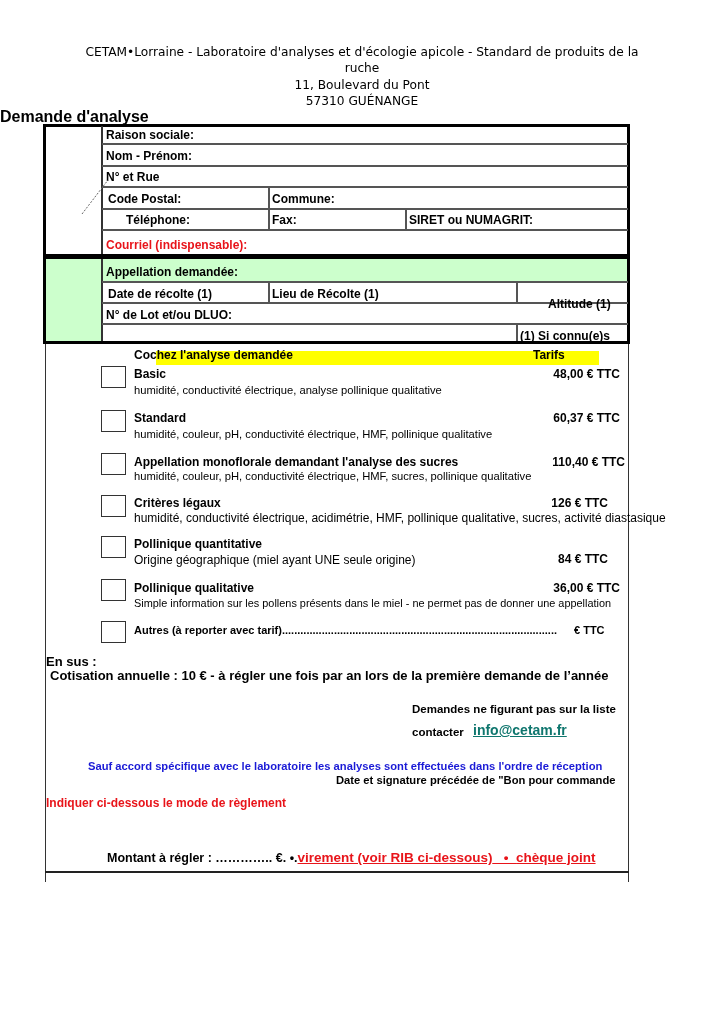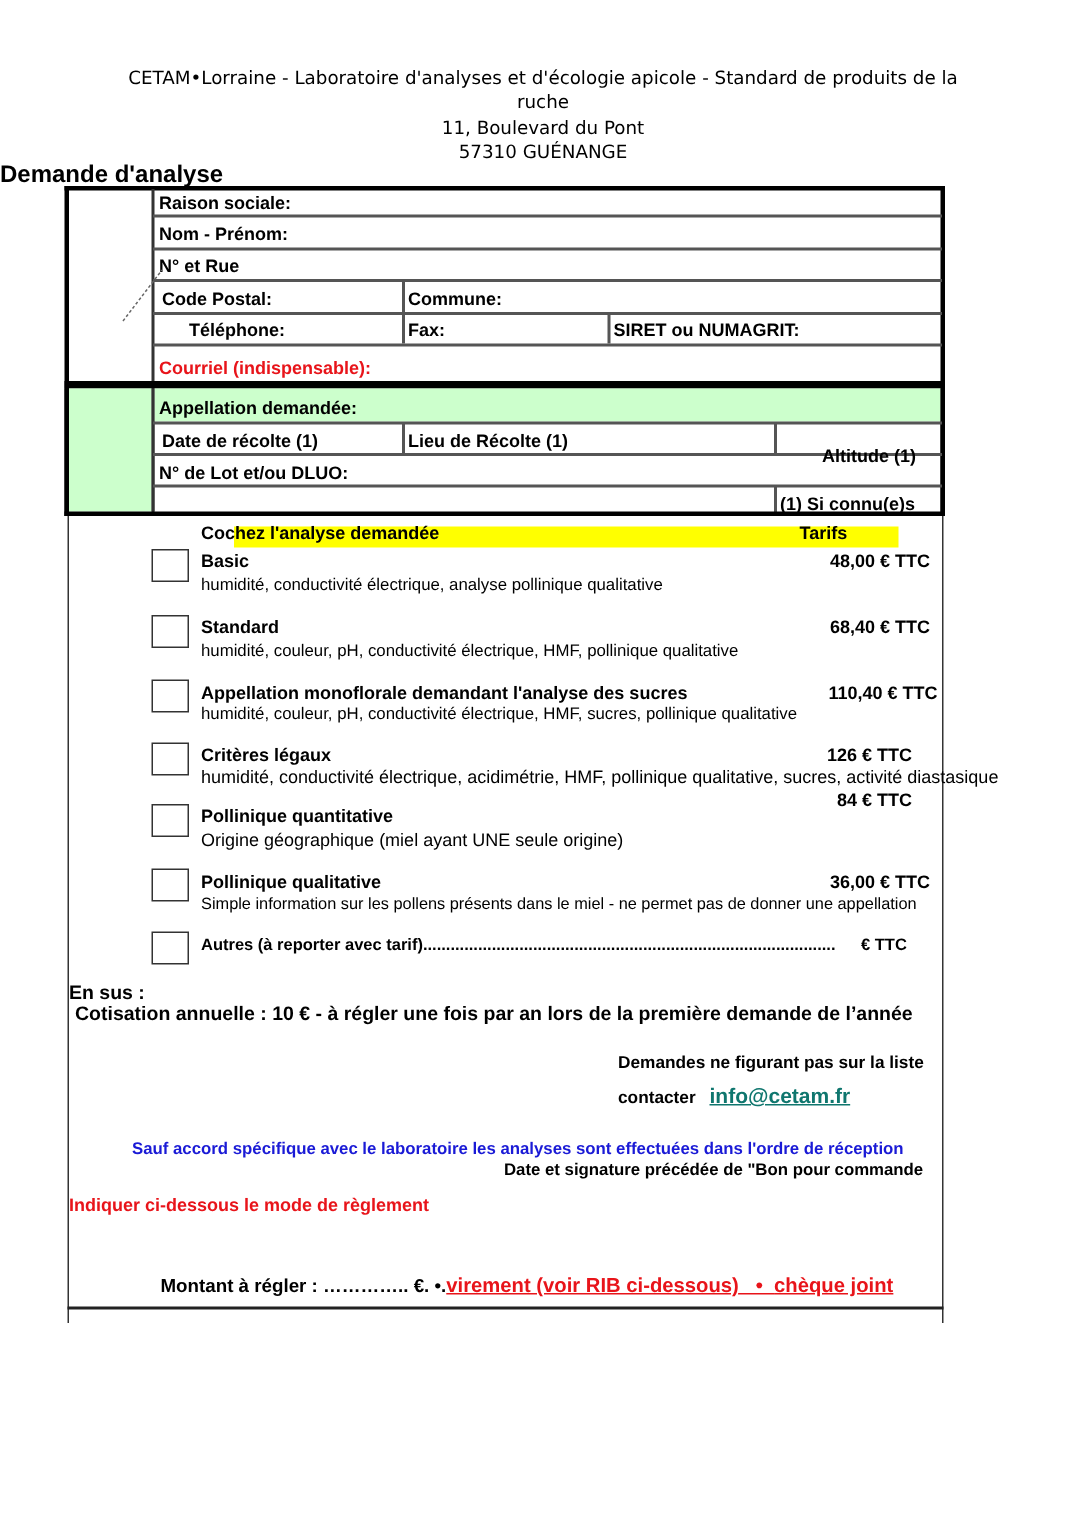--- a/index.html
+++ b/index.html
@@ -88,36 +88,36 @@
 <div class="abs lbl" style="left:533px; top:348px;">Tarifs</div>
 
 <div class="cb" style="left:101px; top:366px;"></div>
 <div class="aname" style="top:367px;">Basic</div>
 <div class="adesc" style="top:384px;">humidité, conductivité électrique, analyse pollinique qualitative</div>
 <div class="price" style="right:104px; top:367px;">48,00 € TTC</div>
 
 <div class="cb" style="left:101px; top:410px;"></div>
 <div class="aname" style="top:411px;">Standard</div>
 <div class="adesc" style="top:428px;">humidité, couleur, pH, conductivité électrique, HMF, pollinique qualitative</div>
-<div class="price" style="right:104px; top:411px;">68,40 € TTC</div>
+<div class="price" style="right:104px; top:411px;">60,37 € TTC</div>
 
 <div class="cb" style="left:101px; top:453px;"></div>
 <div class="aname" style="top:455px;">Appellation monoflorale demandant l'analyse des sucres</div>
 <div class="adesc" style="top:470px;">humidité, couleur, pH, conductivité électrique, HMF, sucres, pollinique qualitative</div>
 <div class="price" style="right:99px; top:455px;">110,40 € TTC</div>
 
 <div class="cb" style="left:101px; top:495px;"></div>
 <div class="aname" style="top:496px;">Critères légaux</div>
 <div class="adesc" style="top:511px; font-size:12px;">humidité, conductivité électrique, acidimétrie, HMF, pollinique qualitative, sucres, activité diastasique</div>
 <div class="price" style="right:116px; top:496px;">126 € TTC</div>
 
 <div class="cb" style="left:101px; top:536px;"></div>
 <div class="aname" style="top:537px;">Pollinique quantitative</div>
 <div class="adesc" style="top:553px; font-size:12px;">Origine géographique (miel ayant UNE seule origine)</div>
-<div class="price" style="right:116px; top:526px;">84 € TTC</div>
+<div class="price" style="right:116px; top:552px;">84 € TTC</div>
 
 <div class="cb" style="left:101px; top:579px;"></div>
 <div class="aname" style="top:581px;">Pollinique qualitative</div>
 <div class="adesc" style="top:597px; font-size:10.9px;">Simple information sur les pollens présents dans le miel - ne permet pas de donner une appellation</div>
 <div class="price" style="right:104px; top:581px;">36,00 € TTC</div>
 
 <div class="cb" style="left:101px; top:621px;"></div>
 <div class="abs" style="left:134px; top:624px; font-size:11px; font-weight:bold; white-space:nowrap; width:440px; overflow:hidden;">Autres (à reporter avec tarif)..........................................................................................</div>
 <div class="abs" style="left:574px; top:624px; font-size:11px; font-weight:bold; white-space:nowrap;">€ TTC</div>
 

